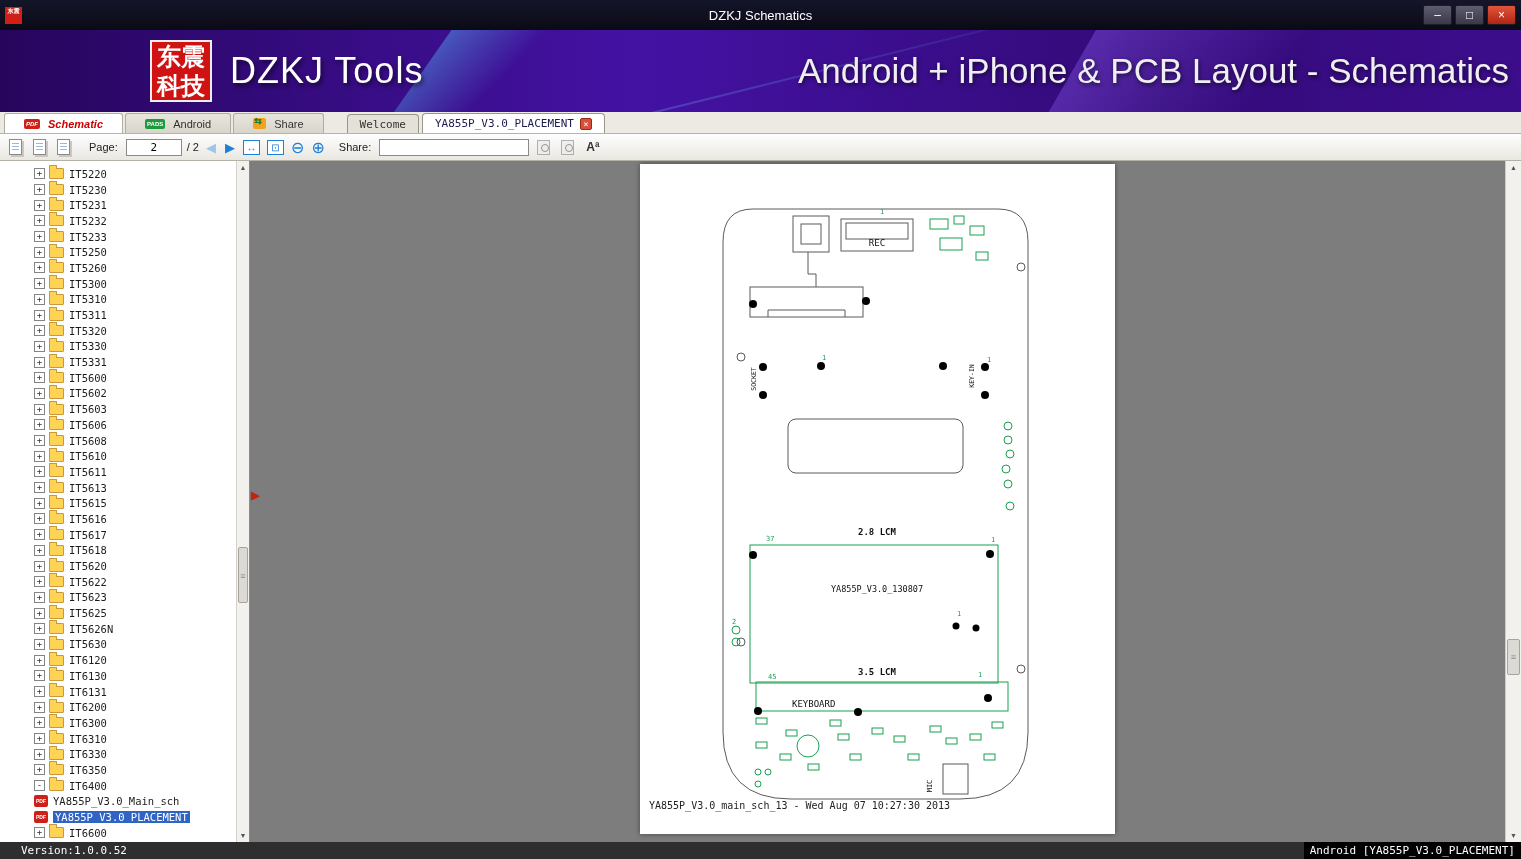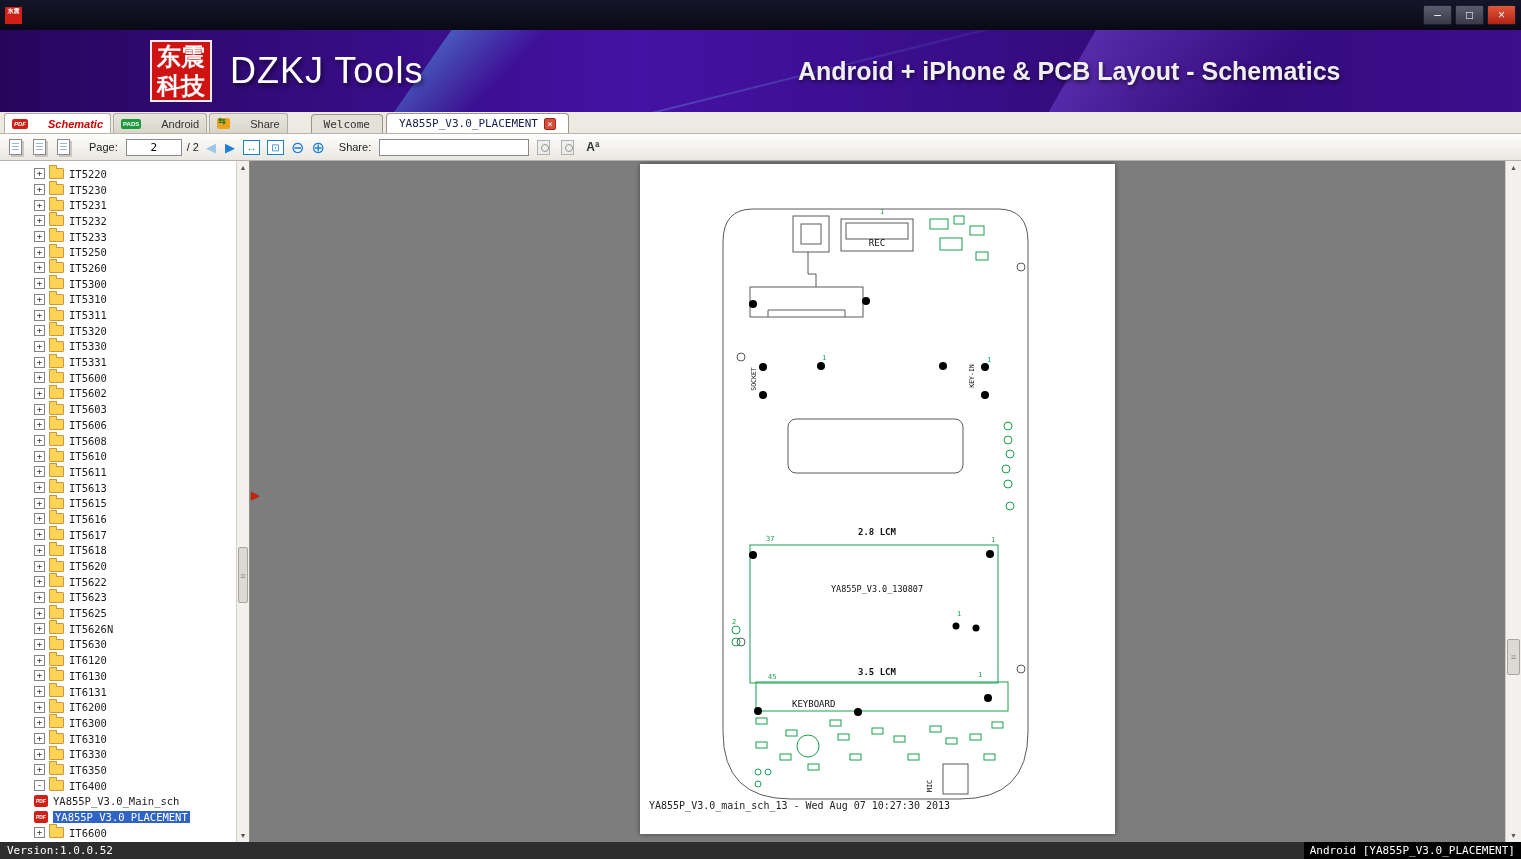--- a/index.html
+++ b/index.html
@@ -16,25 +16,25 @@
   .win-btn.close{background:linear-gradient(#e0563a,#b02414)}
 
   
   .header{height:82px;background:linear-gradient(90deg,#27055c,#4412a4 42%,#330a78 75%,#3c0d8c);position:relative;overflow:hidden;display:flex;align-items:center;flex:none}
   .streak{position:absolute;pointer-events:none}
   .streak.s1{left:420px;top:-30px;width:110px;height:150px;background:linear-gradient(105deg,rgba(90,190,255,.45),rgba(90,190,255,0) 70%);transform:skewX(-35deg)}
   .streak.s2{left:1070px;top:-40px;width:280px;height:170px;background:linear-gradient(105deg,rgba(150,100,255,.38),rgba(150,100,255,0) 70%);transform:skewX(-30deg)}
   .streak.s3{left:470px;top:40px;width:700px;height:2px;background:linear-gradient(90deg,rgba(120,200,255,.35),rgba(120,200,255,0));transform:rotate(-14deg)}
   .logo-badge{margin-left:150px;width:62px;height:62px;background:#cf1312;border:2px solid #eee;color:#fff;font-weight:bold;font-size:24px;line-height:29px;text-align:center;flex:none;z-index:1}
   .logo-title{color:#fff;font-size:36px;font-weight:normal;margin-left:18px;letter-spacing:1px;text-shadow:2px 3px 4px rgba(0,0,0,.55);z-index:1}
-  .header-subtitle{position:absolute;left:798px;top:50%;transform:translateY(-50%);color:#efefef;font-size:25px;font-weight:bold;text-shadow:1px 2px 4px rgba(0,0,0,.6);z-index:1;white-space:nowrap}
+  .header-subtitle{position:absolute;left:798px;top:50%;transform:translateY(-50%);color:#efefef;font-size:35px;font-weight:normal;text-shadow:1px 2px 4px rgba(0,0,0,.6);z-index:1;white-space:nowrap}
 
   
   .tabrow{height:22px;background:#eceae3;display:flex;align-items:flex-end;padding-left:4px;flex:none;border-bottom:1px solid #b7b3a9}
-  .tab{height:20px;display:flex;align-items:center;gap:20px;padding:0 7px;font-size:11px;color:#333;border:1px solid #b0aca2;border-bottom:none;background:linear-gradient(#e8e5dd,#d8d5cb);margin-right:2px;border-radius:3px 3px 0 0;white-space:nowrap;cursor:default}
+  .tab{height:20px;display:flex;align-items:center;gap:8px;padding:0 19px;font-size:11px;color:#333;border:1px solid #b0aca2;border-bottom:none;background:linear-gradient(#e8e5dd,#d8d5cb);margin-right:2px;border-radius:3px 3px 0 0;white-space:nowrap;cursor:default}
   .tab.active{background:#fff;color:#cc0000;font-weight:bold;font-style:italic}
   .badge{color:#fff;font-size:6px;font-weight:bold;padding:2px 2px;border-radius:2px;line-height:6px;flex:none}
   .badge.pdf{background:#d01f16}
   .badge.pads{background:#1c9a3c}
   .share-icon{width:13px;height:11px;background:#f2a31e;border-radius:2px;position:relative;flex:none}
   .share-icon::after{content:"⇆";position:absolute;left:1px;top:-2px;font-size:9px;color:#117a2a;font-weight:bold}
   .doc-tabs{display:flex;align-items:flex-end;margin-left:21px}
   .doc-tab{height:19px;display:flex;align-items:center;padding:0 12px;font-size:11px;font-family:"DejaVu Sans Mono",monospace;color:#333;border:1px solid #9a968c;border-bottom:none;background:#e4e1d8;margin-right:3px;border-radius:4px 4px 0 0;cursor:default;white-space:nowrap}
   .doc-tab.active{background:#fff;color:#1b1b50;height:20px}
   .doc-close{width:12px;height:12px;background:#d8503c;color:#fff;font-size:9px;line-height:11px;text-align:center;border:1px solid #99291a;margin-left:6px;border-radius:2px}
@@ -73,32 +73,33 @@
   .splitter-arrow{position:absolute;left:251px;top:328px;color:#cc2200;font-size:11px;z-index:3;text-shadow:0 0 1px #802}
 
   .viewer{flex:1;position:relative;overflow:hidden}
   .page{width:475px;height:670px;background:#fff;margin:3px auto 0;position:relative;box-shadow:0 0 5px rgba(0,0,0,.45)}
   .page-footer{position:absolute;left:9px;bottom:23px;font:10px "DejaVu Sans Mono",monospace;color:#222;white-space:nowrap}
   .v-scroll{width:16px;background:#f2f1ed;border-left:1px solid #cfcdc6;position:relative;flex:none}
   .v-thumb{position:absolute;left:1px;right:1px;top:478px;height:36px;background:#dcdad4;border:1px solid #a8a49c;border-radius:2px;text-align:center;color:#8a8a8a;font-size:9px;line-height:34px}
 
   
   .statusbar{height:17px;background:#2e2e2e;color:#fff;display:flex;align-items:center;font:11px "DejaVu Sans Mono",monospace;flex:none}
-  .status-left{padding-left:7px}
+  .status-left{padding-left:21px}
   .status-right{margin-left:auto;background:#000;height:100%;display:flex;align-items:center;padding:0 6px;white-space:nowrap}
 
   svg text{font-family:"DejaVu Sans Mono",monospace}
 </style>
 </head>
 <body>
 
 <div class="window">
 
   <div class="titlebar">
     <div class="app-icon"><span>东震</span></div>
+    <div class="titlebar-title">DZKJ Schematics</div>
     <div class="win-btns">
       <div class="win-btn">–</div>
       <div class="win-btn">□</div>
       <div class="win-btn close">×</div>
     </div>
   </div>
 
   <div class="header">
     <div class="streak s1"></div>
     <div class="streak s2"></div>

